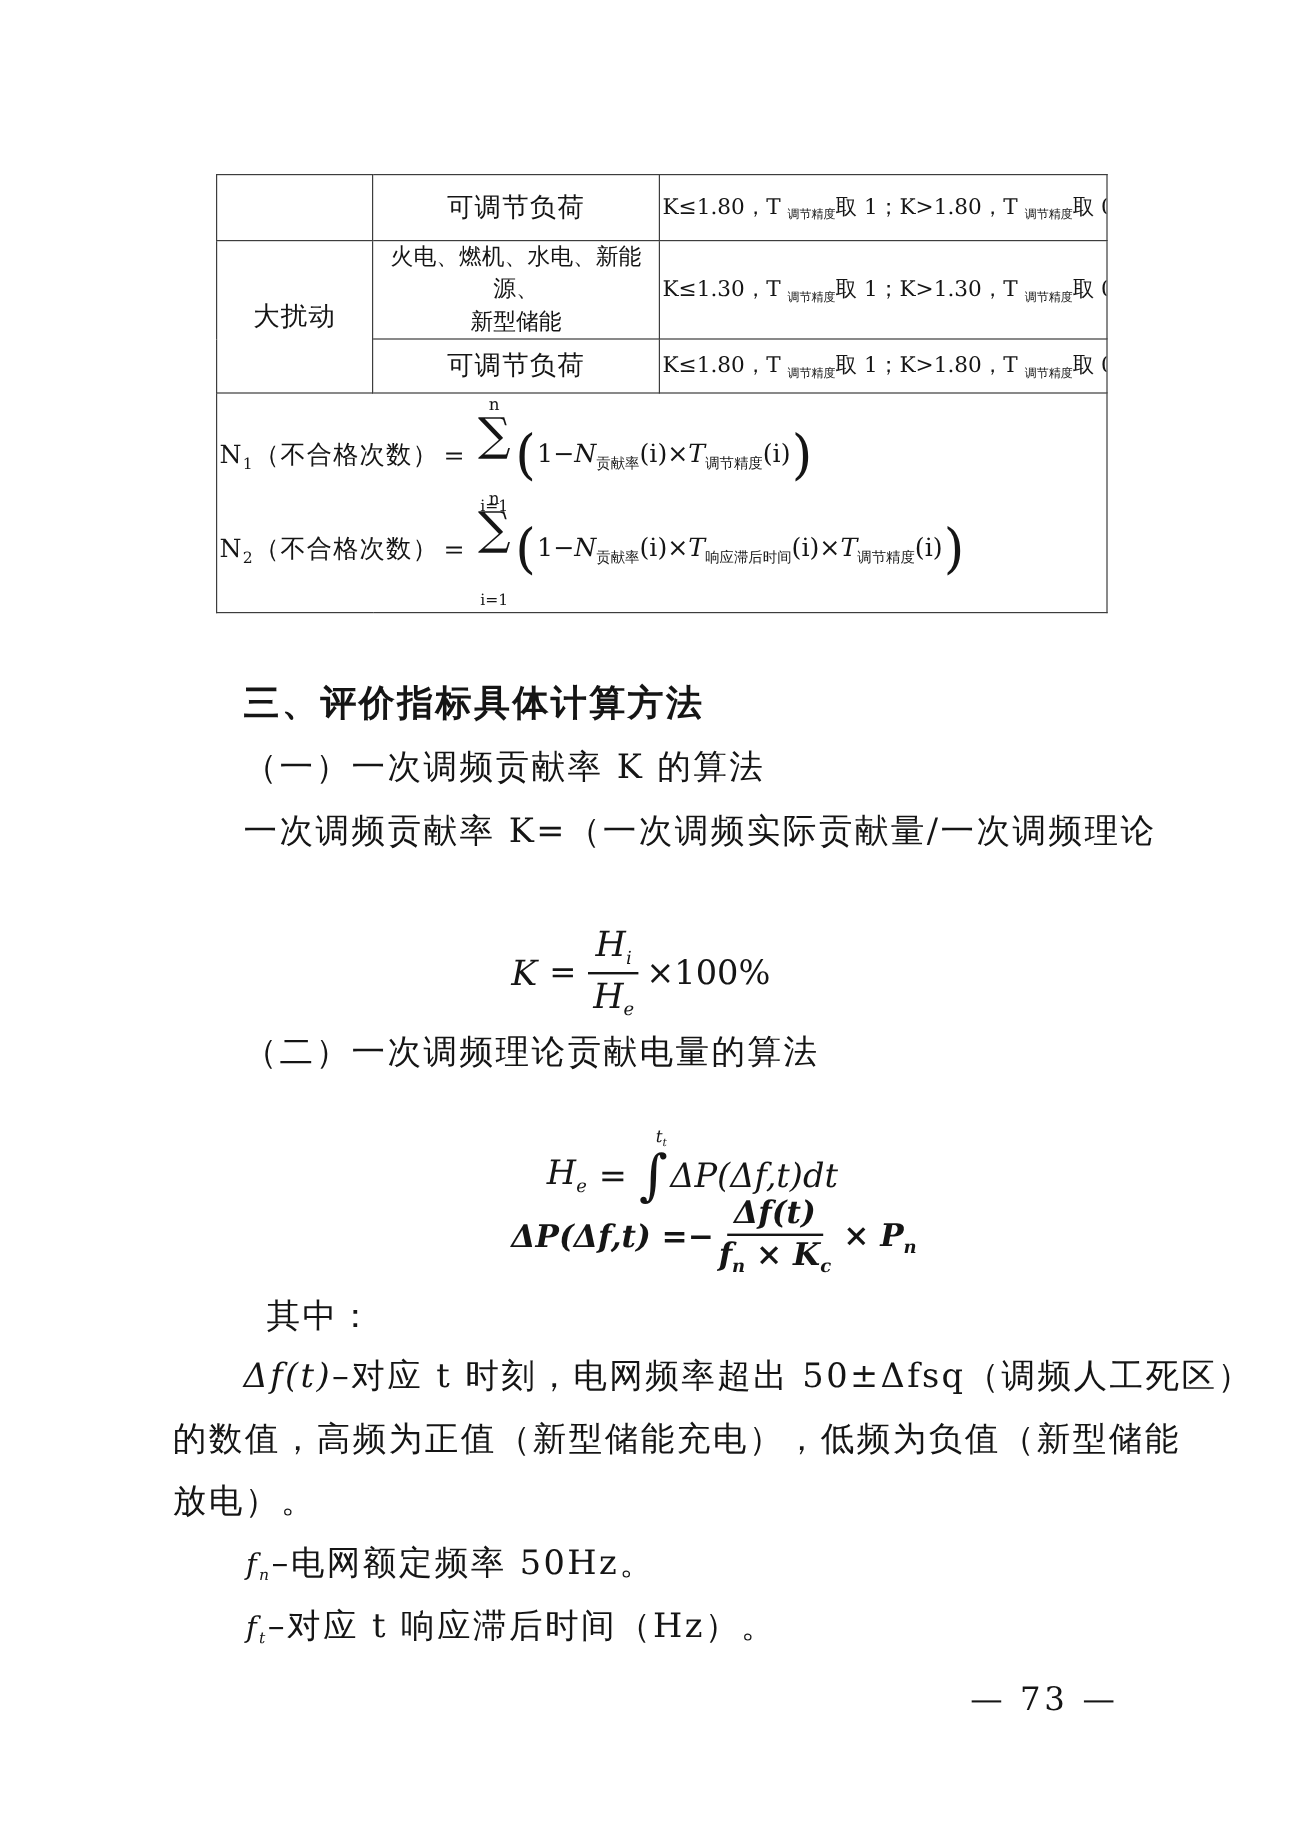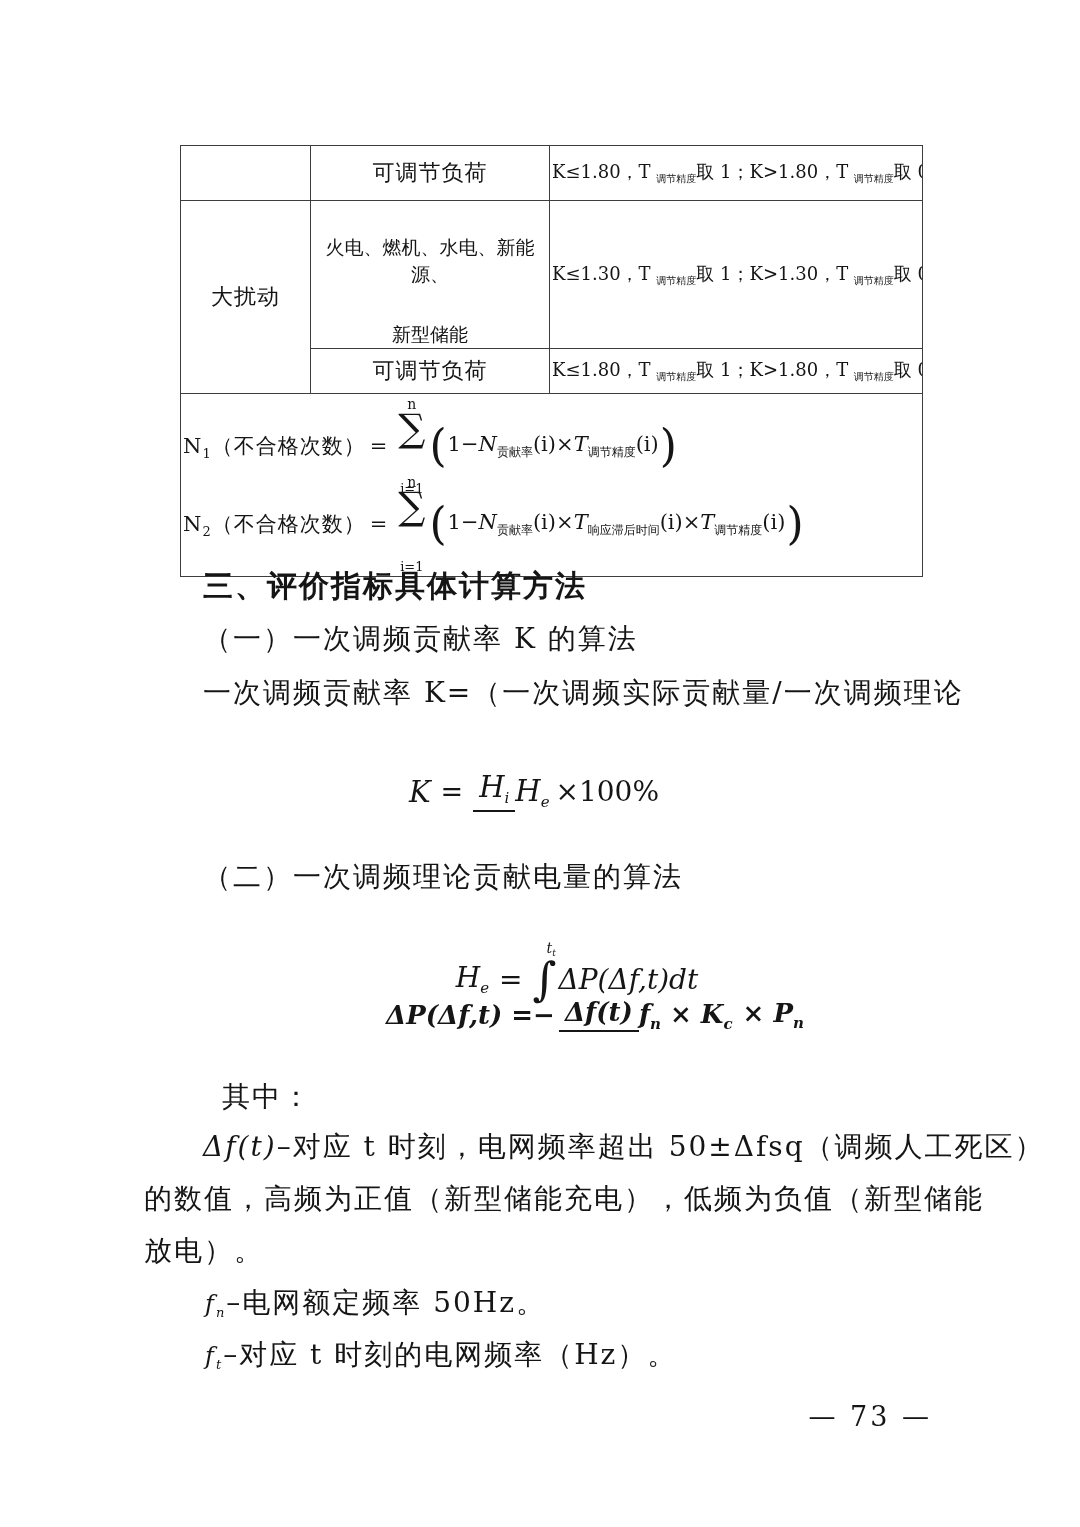--- a/index.html
+++ b/index.html
@@ -11,21 +11,21 @@
   table.doc-table{
     position:absolute;left:180px;top:145px;width:742px;
     border-collapse:collapse;table-layout:fixed;
   }
   table.doc-table td{
     border:1.5px solid #3d3d3d;text-align:center;vertical-align:middle;
     padding:0 2px;overflow:hidden;
   }
   td.group-cell{font-size:22px;letter-spacing:1px;}
   td.cat-cell{font-size:22px;letter-spacing:1px;}
-  td.cat-cell .two-line{display:block;font-size:19px;line-height:27px;letter-spacing:0;margin-top:33px;}
+  td.cat-cell .two-line{display:block;font-size:19px;line-height:27px;letter-spacing:0;}
   td.crit-cell{font-size:18px;white-space:nowrap;text-align:center;padding:0 1px;}
   td.crit-cell sub{font-size:10px;letter-spacing:0;vertical-align:-4px;}
   td.formula-cell{
     height:182px;text-align:left;vertical-align:middle;padding-left:88px;
   }
   
   .nrow{display:flex;align-items:center;font-size:21px;height:78px;}
   .nrow .lbl{letter-spacing:1px;}
   .nrow .lbl sub{font-size:13px;vertical-align:-5px;}
   .nrow .eq{margin:0 8px 0 4px;}
@@ -39,21 +39,21 @@
   .expr sub{font-size:12px;vertical-align:-5px;font-family:Liberation Serif, serif;}
   
   .bl{position:absolute;font-size:28px;letter-spacing:2px;white-space:nowrap;}
   .heading{position:absolute;left:203px;top:566px;font-family:"DejaVu Sans",sans-serif;
            font-weight:700;font-size:30px;letter-spacing:2px;white-space:nowrap;}
   
   .mathline{position:absolute;left:0;width:1080px;display:flex;justify-content:center;align-items:center;}
   .kf{top:772px;font-size:29px;}
   .kf .var{font-style:italic;}
   .kf .eq{margin:0 10px;font-size:27px;}
-  .frac{display:inline-flex;flex-direction:row;align-items:center;vertical-align:middle;}
+  .frac{display:inline-flex;flex-direction:column;align-items:center;vertical-align:middle;}
   .frac .num{display:block;border-bottom:2px solid #151515;padding:0 6px 3px;line-height:1.05;}
   .frac .den{display:block;padding-top:3px;line-height:1.05;}
   .kf sub,.he sub,.dp sub{font-size:15px;font-style:italic;vertical-align:-6px;}
   .kf .tail{font-style:normal;margin-left:6px;font-size:28px;}
   .he{top:956px;transform:translateX(37px);font-size:28px;}
   .he .var{font-style:italic;}
   .he .eq{margin:0 10px;}
   .intwrap{position:relative;display:inline-block;margin-right:2px;}
   .int{font-size:46px;line-height:1;}
   .int-lim{position:absolute;top:-16px;left:14px;font-size:14px;font-style:italic;}
@@ -162,17 +162,17 @@
       <span class="den"><span>f</span><sub>n</sub><span> × K</span><sub>c</sub></span>
     </span>
     <span class="tail"><span>× P</span><sub>n</sub></span>
   </div>
 
   <div class="bl" style="left:222px;top:1078px">其中：</div>
   <div class="bl" style="left:203px;top:1128px"><span class="ital">Δf(t)</span><span>–对应 t 时刻，电网频率超出 50±Δfsq（调频人工死区）</span></div>
   <div class="bl" style="left:144px;top:1180px">的数值，高频为正值（新型储能充电），低频为负值（新型储能</div>
   <div class="bl" style="left:144px;top:1232px">放电）。</div>
   <div class="bl" style="left:205px;top:1284px"><span class="fsym">f</span><sub class="fsym-sub">n</sub><span>–电网额定频率 50Hz。</span></div>
-  <div class="bl" style="left:205px;top:1336px"><span class="fsym">f</span><sub class="fsym-sub">t</sub><span>–对应 t 时刻的电网频率（Hz）。</span></div>
+  <div class="bl" style="left:205px;top:1336px"><span class="fsym">f</span><sub class="fsym-sub">t</sub><span>–对应 t 响应滞后时间（Hz）。</span></div>
 
   <div class="footer">— 73 —</div>
 
 </div>
 
 </body></html>

